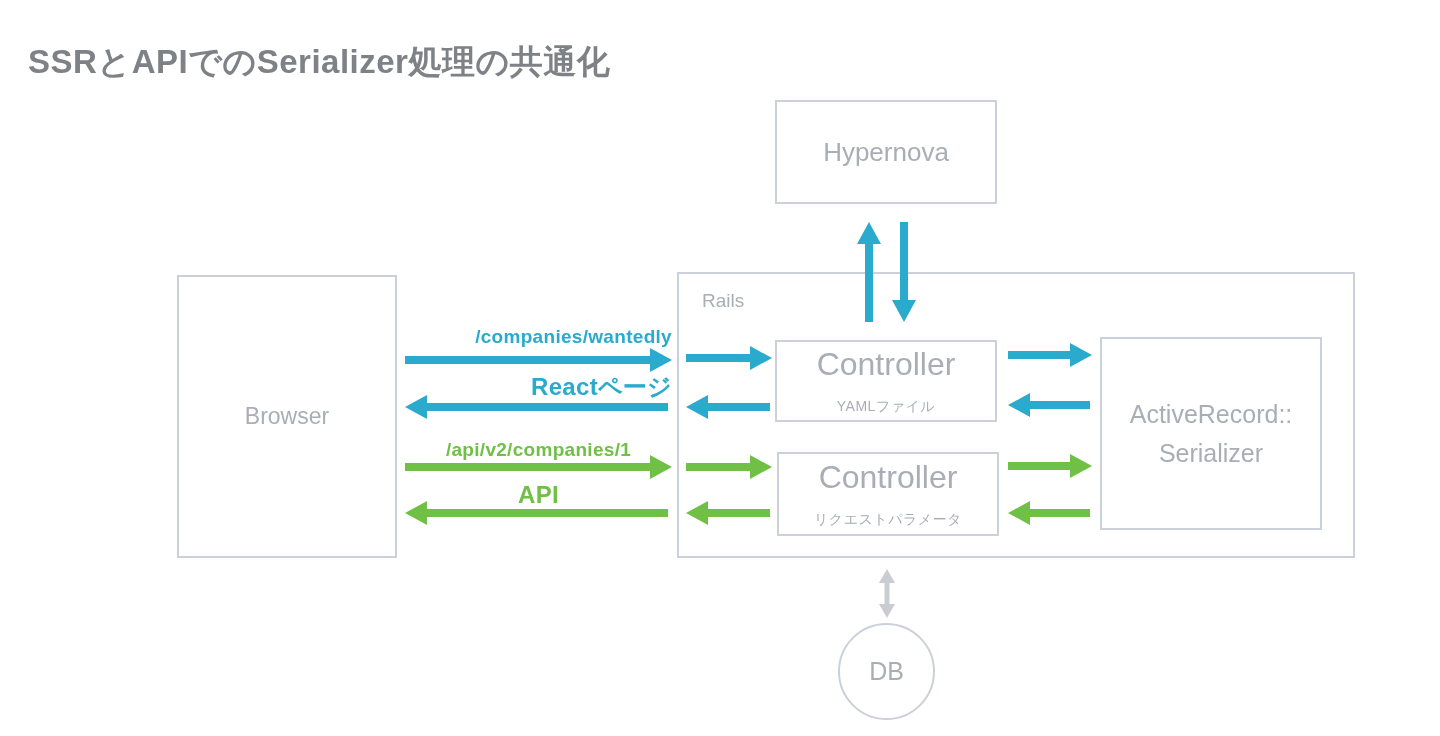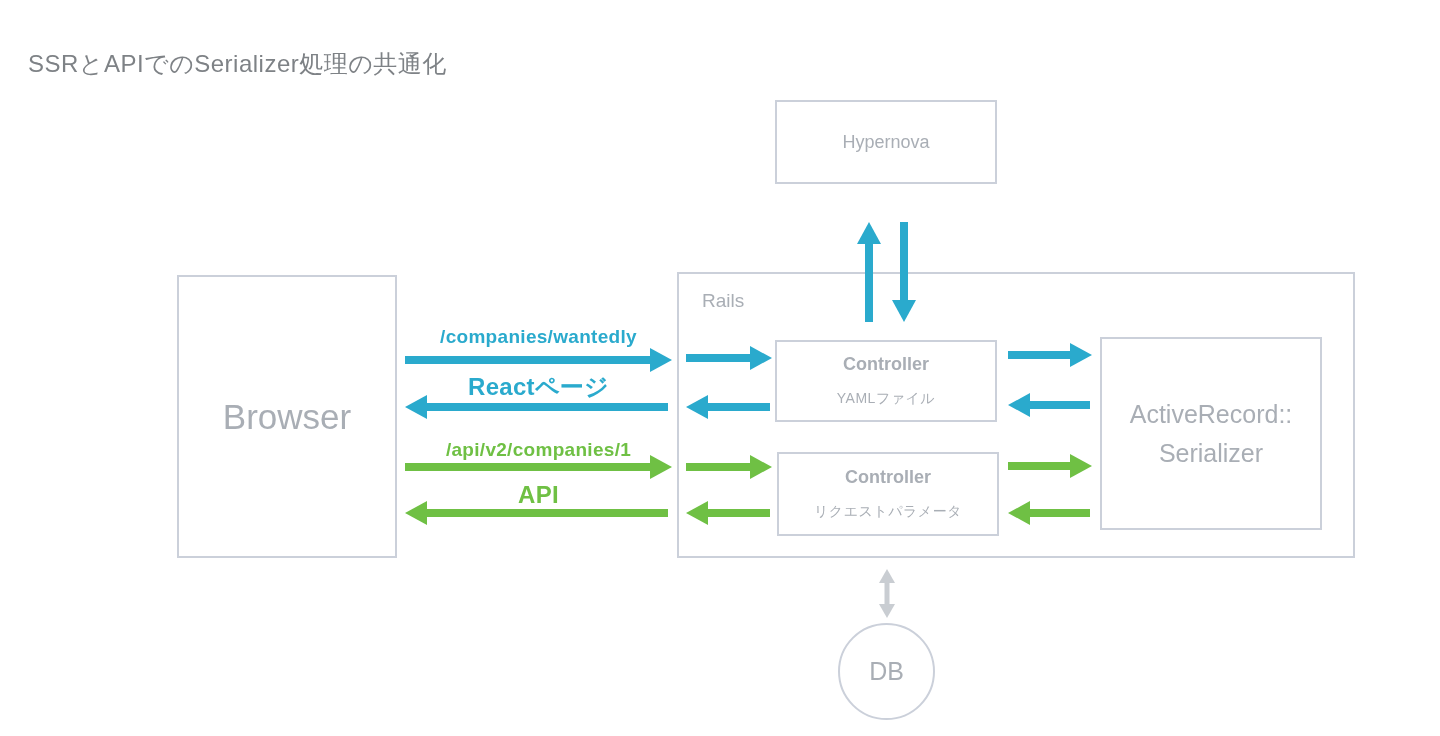--- a/index.html
+++ b/index.html
@@ -9,46 +9,46 @@
     --graytext:#a9aeb5;
     --title:#7e8286;
     --arrowgray:#c9cdd2;
   }
   *{box-sizing:border-box;}
   html,body{margin:0;padding:0;background:#ffffff;}
   body{font-family:"Liberation Sans","DejaVu Sans",sans-serif;}
   .canvas{position:relative;width:1440px;height:736px;background:#ffffff;overflow:hidden;}
 
   .slide-title{
-    position:absolute;left:28px;top:48px;
-    font-size:24px;font-weight:normal;color:var(--title);
+    position:absolute;left:28px;top:40px;
+    font-size:33px;font-weight:bold;color:var(--title);
     letter-spacing:0.5px;
   }
 
   .box{
     position:absolute;border:2px solid var(--border);background:#ffffff;
     display:flex;flex-direction:column;align-items:center;justify-content:center;
     color:var(--graytext);
   }
-  .box-hypernova{left:775px;top:100px;width:222px;height:84px;font-size:18px;}
-  .box-browser{left:177px;top:275px;width:220px;height:283px;font-size:35px;}
+  .box-hypernova{left:775px;top:100px;width:222px;height:104px;font-size:26px;}
+  .box-browser{left:177px;top:275px;width:220px;height:283px;font-size:23px;}
   .box-rails{left:677px;top:272px;width:678px;height:286px;background:transparent;}
   .rails-label{position:absolute;left:23px;top:16px;font-size:19px;color:var(--graytext);}
   .box-controller-ssr{left:775px;top:340px;width:222px;height:82px;}
   .box-controller-api{left:777px;top:452px;width:222px;height:84px;}
   .box-serializer{left:1100px;top:337px;width:222px;height:193px;font-size:25px;line-height:1.55;}
   .box-db{left:838px;top:623px;width:97px;height:97px;border-radius:50%;font-size:25px;}
-  .ctrl-title{font-size:18px;font-weight:bold;}
+  .ctrl-title{font-size:32px;}
   .ctrl-sub{font-size:14px;margin-top:15px;letter-spacing:0.5px;}
 
   .edge-label{
     position:absolute;left:405px;width:267px;text-align:center;
     font-weight:bold;font-size:19px;letter-spacing:0.3px;
   }
-  .edge-blue{color:var(--blue);}
+  .edge-blue{color:var(--blue);text-align:right;}
   .edge-green{color:var(--green);}
   .lbl-ssr-req{top:326px;}
   .lbl-ssr-res{top:371px;font-size:24px;}
   .lbl-api-req{top:439px;}
   .lbl-api-res{top:481px;font-size:24px;}
 
   svg.arrows{position:absolute;left:0;top:0;width:1440px;height:736px;pointer-events:none;}
   .ln-blue{stroke:var(--blue);stroke-width:8;}
   .hd-blue{fill:var(--blue);}
   .ln-green{stroke:var(--green);stroke-width:8;}

